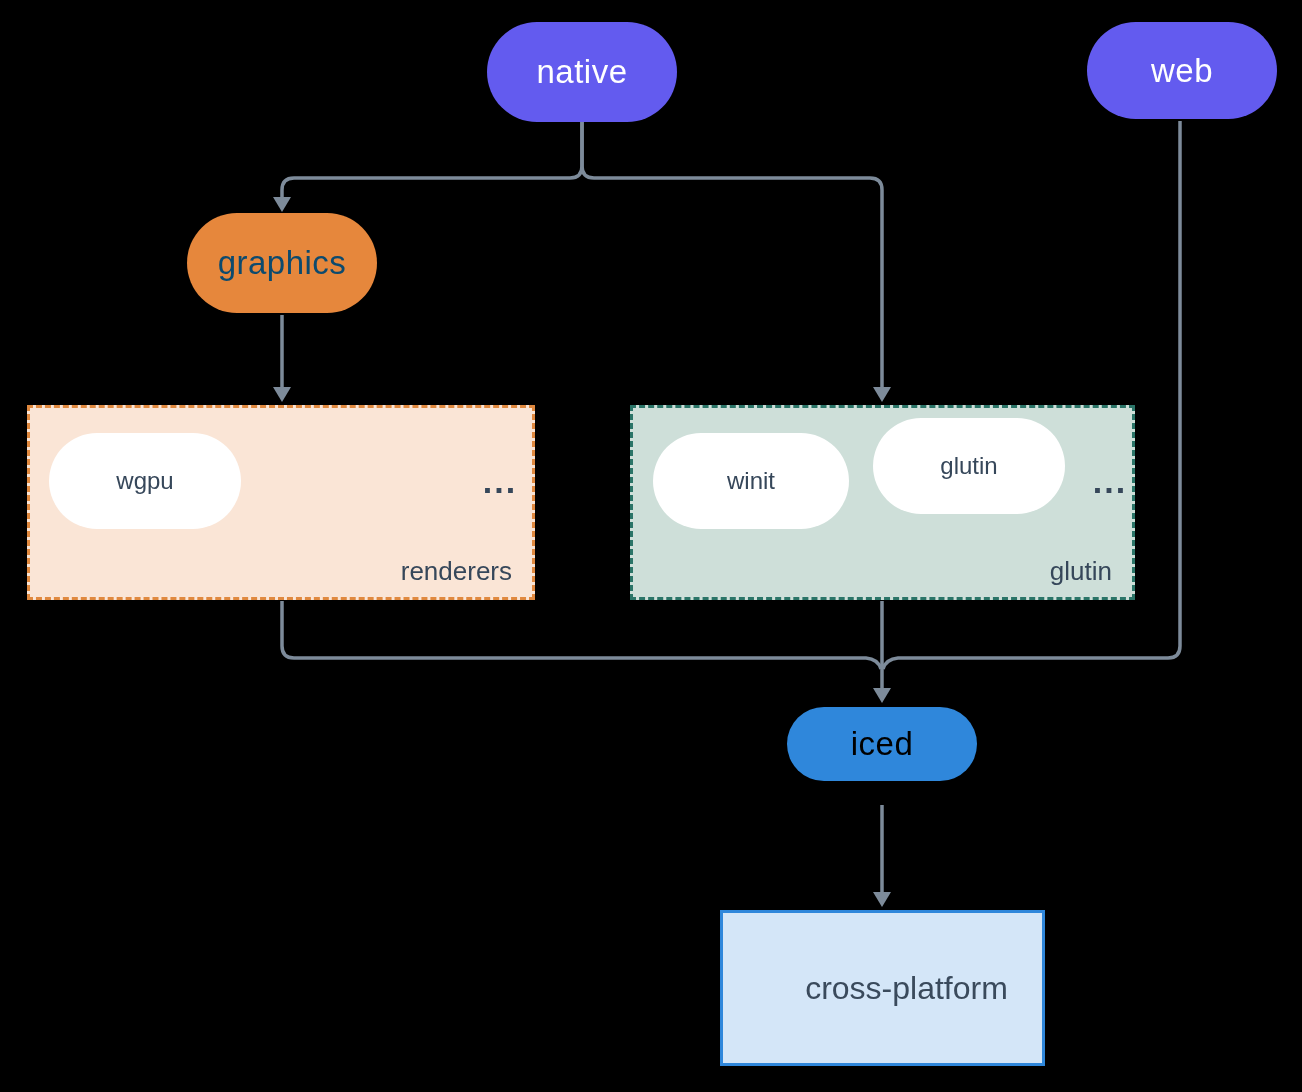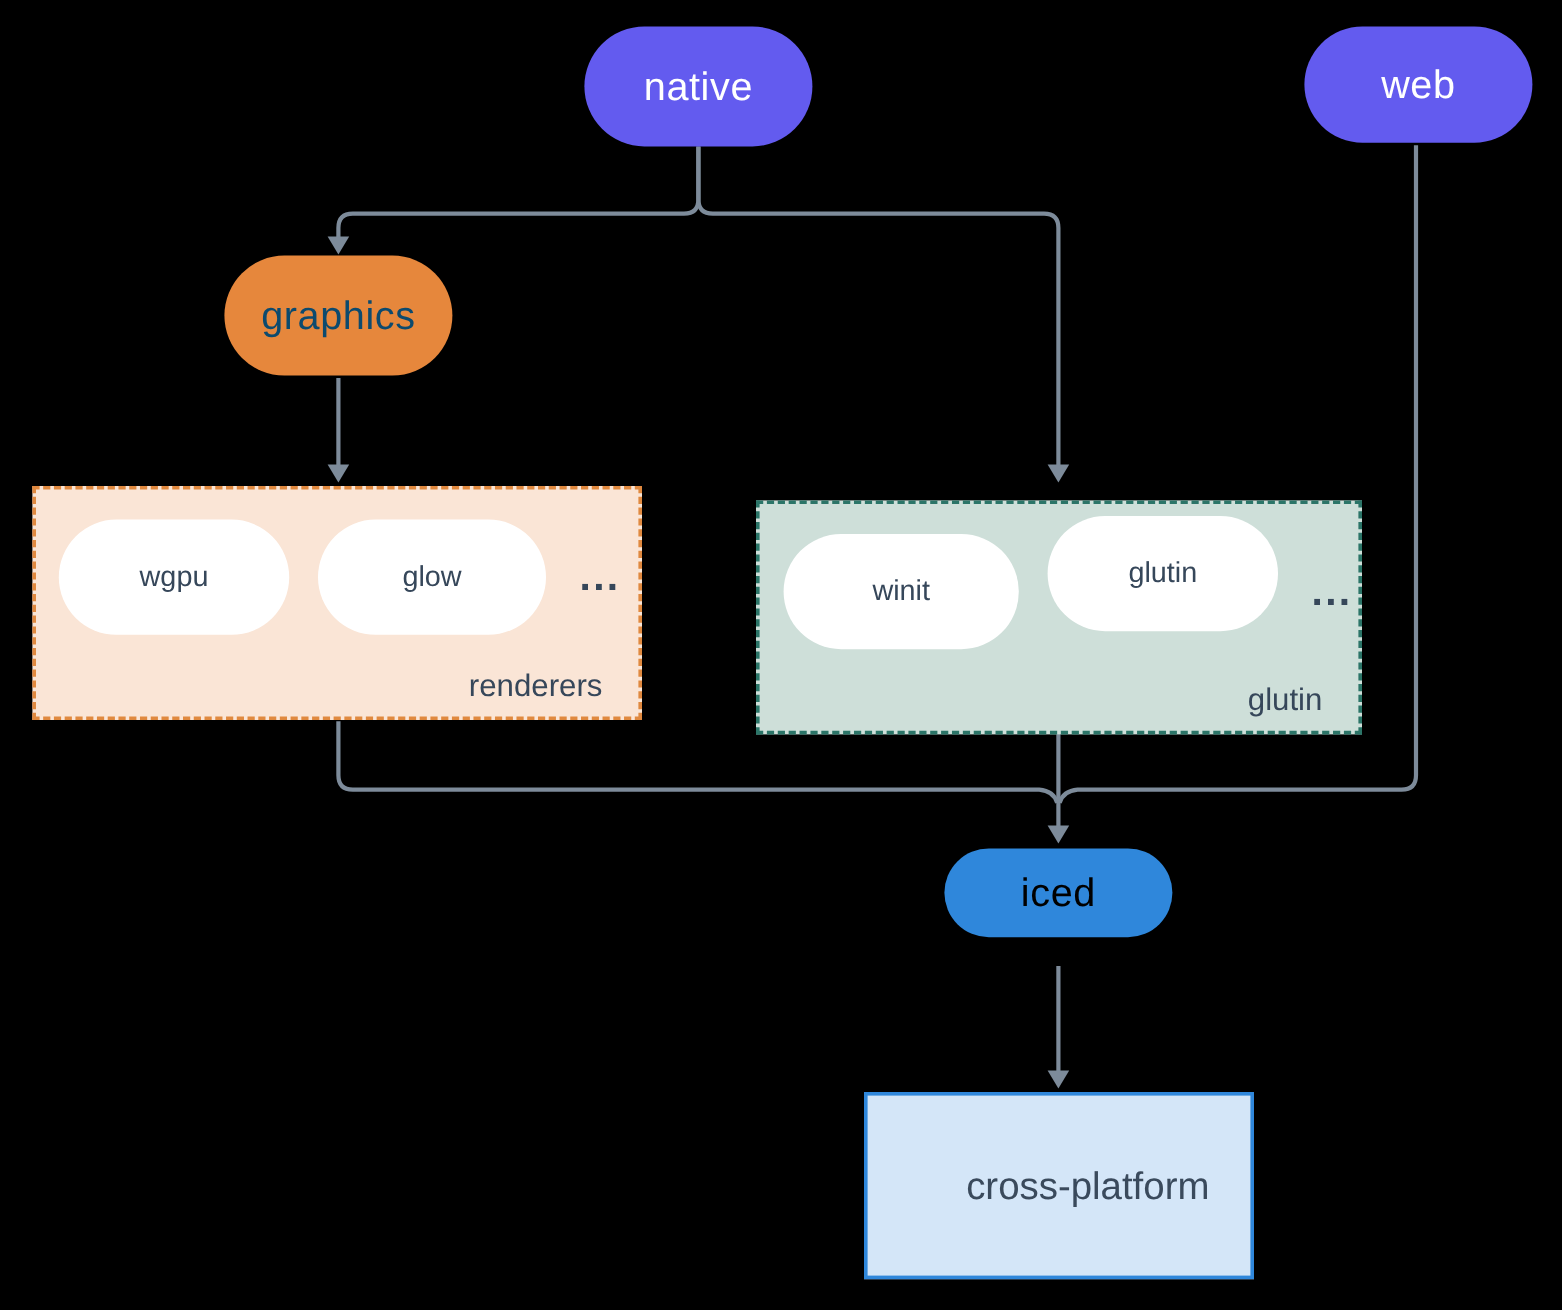--- a/index.html
+++ b/index.html
@@ -58,21 +58,21 @@
     color: #36475A;
     font-size: 34px;
     font-weight: bold;
     letter-spacing: 2px;
     display: flex;
     align-items: center;
     justify-content: center;
   }
   .group-label {
     position: absolute;
-    right: 30px;
+    right: 20px;
     bottom: 10px;
     color: #36475A;
     font-size: 26px;
   }
   .app-box {
     position: absolute;
     left: 720px;
     top: 910px;
     width: 325px;
     height: 156px;
@@ -126,28 +126,25 @@
   </div>
 
   <div class="pill" style="left: 187px; top: 213px; width: 190px; height: 100px; background: rgb(230, 135, 60); color: #0c4a6e;">
     <span>graphics</span>
   </div>
 
   <div class="group-box" style="left: 27px; top: 405px; background: rgb(250, 229, 214); border-color: rgb(224, 137, 63);">
     <div class="group-pill" style="left:19px; top:25px; width:192px; height:96px;">
       <span>wgpu</span>
     </div>
-    <div class="group-pill" style="left:235px; top:25px; width:190px; height:96px;">
-      <span>glow</span>
-    </div>
     <div class="ellipsis" style="left:440px; top:25px; width:60px; height:96px;">...</div>
     <div class="group-label">renderers</div>
   </div>
 
-  <div class="group-box" style="left: 630px; top: 405px; width: 505px; background: rgb(206, 223, 217); border-color: rgb(43, 117, 104); margin-top: 12px;">
+  <div class="group-box" style="left: 630px; top: 405px; width: 505px; background: rgb(206, 223, 217); border-color: rgb(43, 117, 104);">
     <div class="group-pill" style="left:20px; top:25px; width:196px; height:96px;">
       <span>winit</span>
     </div>
     <div class="group-pill" style="left:240px; top:10px; width:192px; height:96px;">
       <span>glutin</span>
     </div>
     <div class="ellipsis" style="left:447px; top:25px; width:60px; height:96px;">...</div>
     <div class="group-label">glutin</div>
   </div>
 

